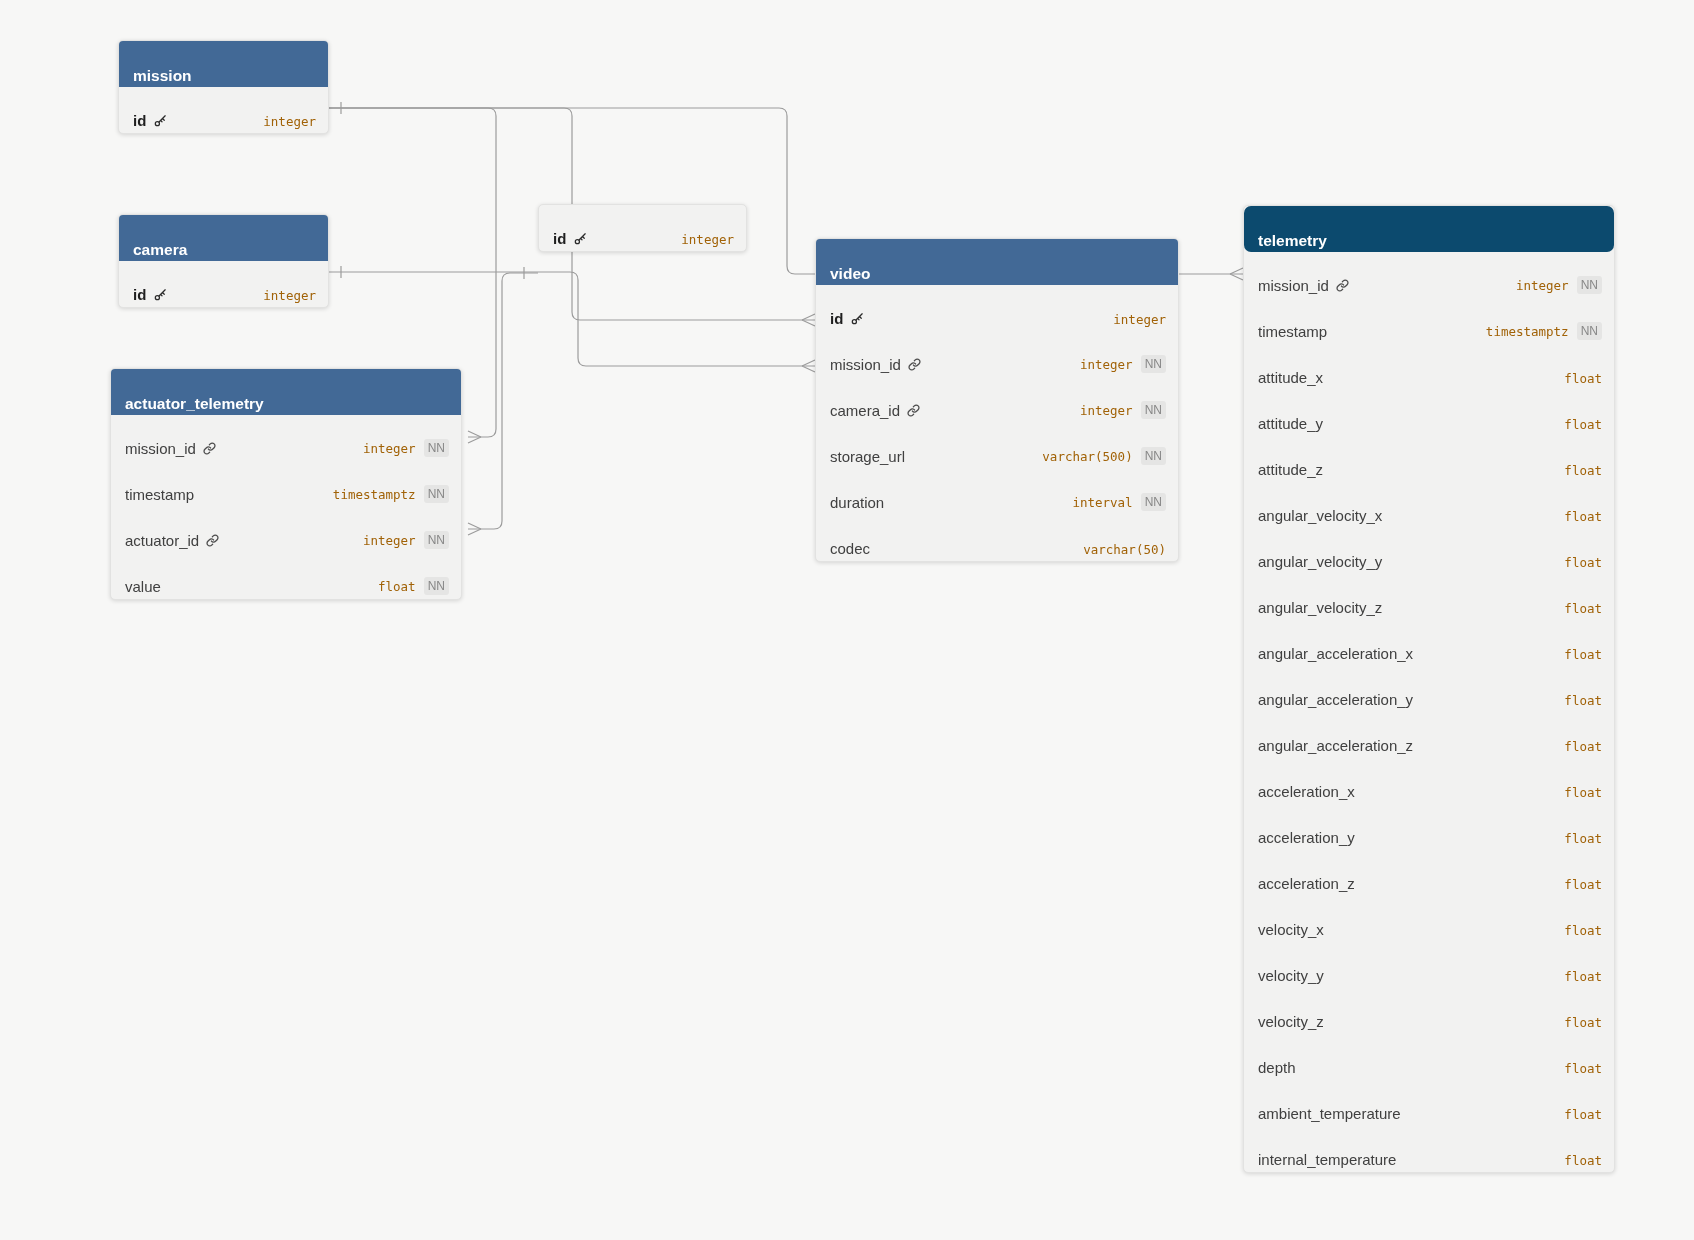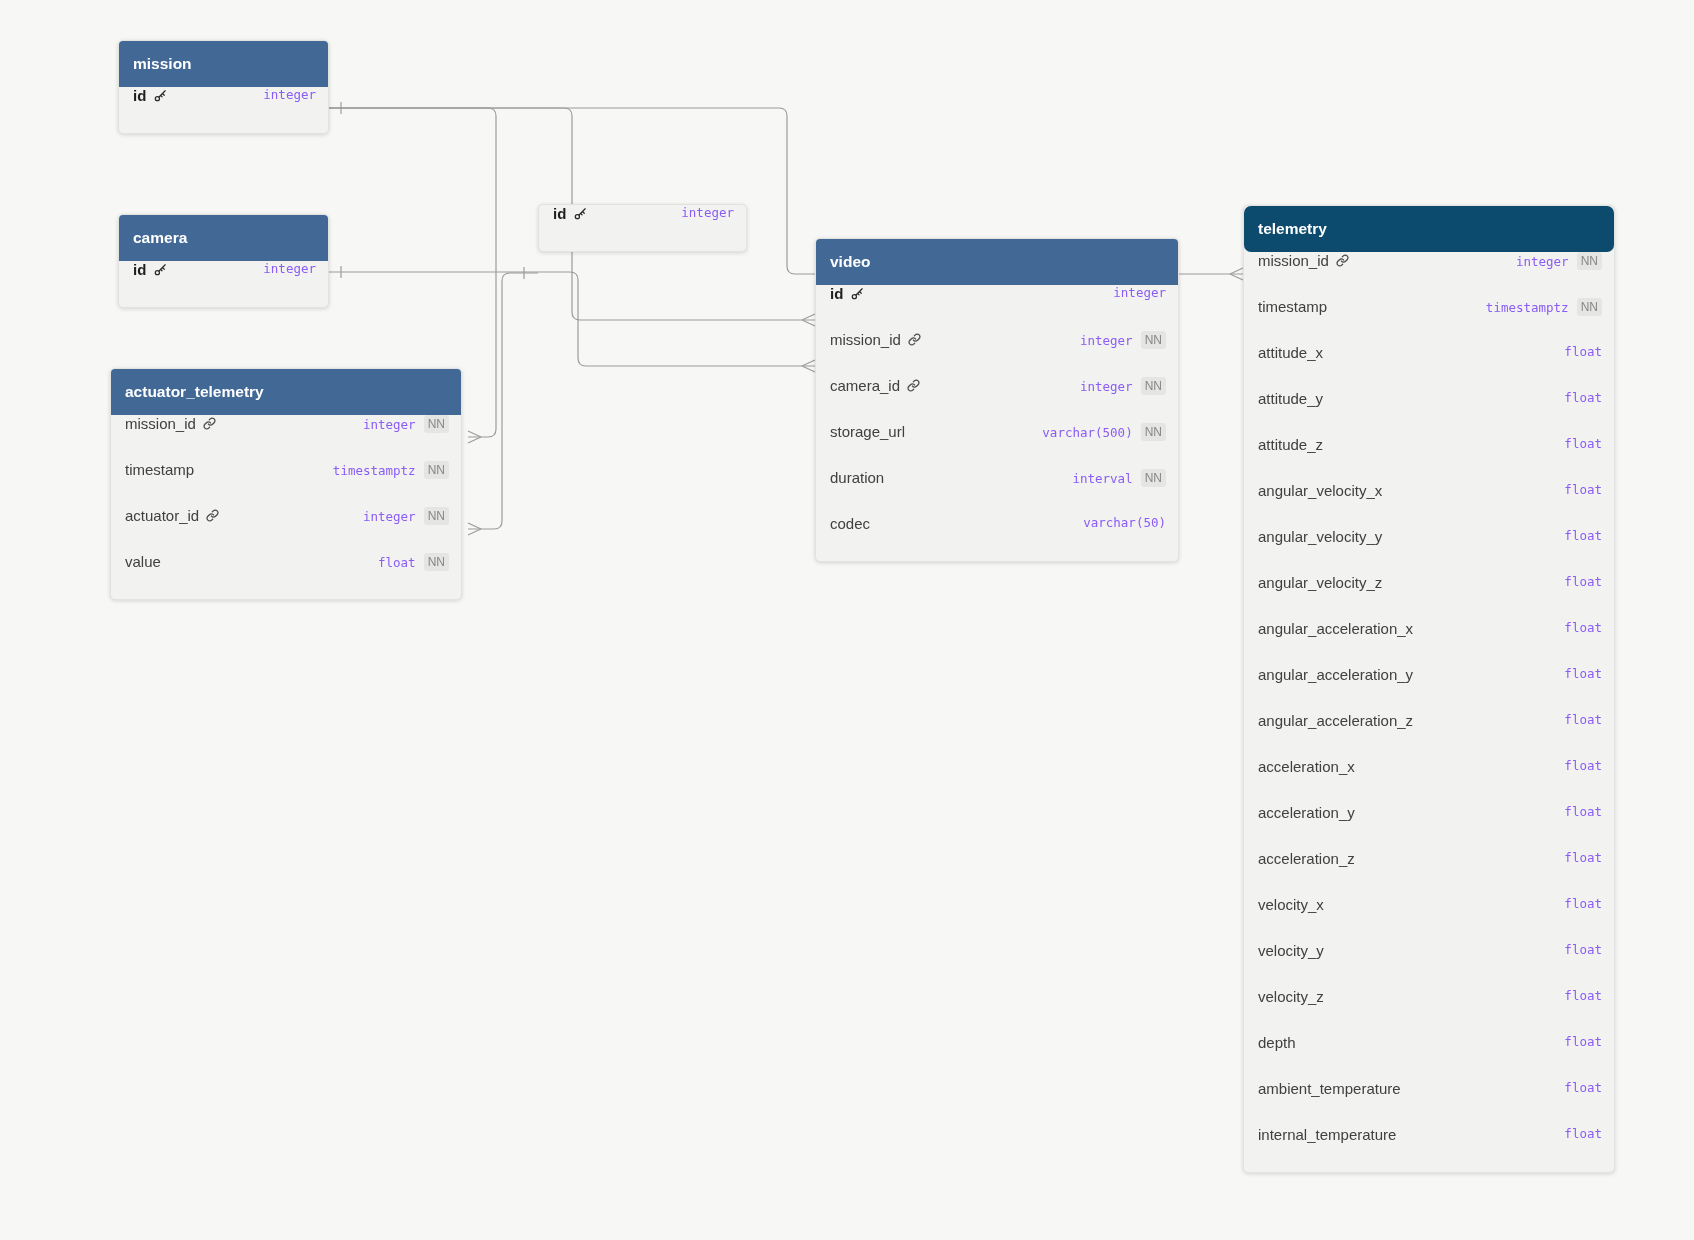--- a/index.html
+++ b/index.html
@@ -2,30 +2,30 @@
 <html><head>
 <meta charset="utf-8">
 <style>
   html,body{margin:0;padding:0;}
   body{font-family:"Liberation Sans",sans-serif;background:#f7f7f6;}
   #canvas{position:relative;width:1694px;height:1240px;background:#f7f7f6;overflow:hidden;}
   #wires{position:absolute;left:0;top:0;z-index:0;}
   .table{position:absolute;z-index:1;border-radius:5px;box-shadow:0 1px 4px rgba(0,0,0,.14);
          background:#f2f2f1;border:1px solid #e2e2e1;}
   .table-header{height:46px;line-height:46px;background:#426996;color:#ffffff;
-                font-weight:bold;font-size:15.5px;padding:0 14px;border-radius:4px 4px 0 0;
+                font-weight:bold;font-size:15.5px;padding:12px 14px;border-radius:4px 4px 0 0;
                 box-sizing:border-box;}
   .table-body{border-radius:0 0 4px 4px;}
-  .row{height:46px;display:flex;align-items:flex-start;justify-content:space-between;
-       padding:0 12px 12px 14px;box-sizing:border-box;}
+  .row{height:46px;display:flex;align-items:flex-end;justify-content:space-between;
+       padding:0 12px 4px 14px;box-sizing:border-box;}
   .row-left{display:flex;align-items:center;gap:7px;min-width:0;}
   .field-name{font-size:15px;color:#404040;white-space:nowrap;}
   .pk .field-name{font-weight:bold;color:#1f1f1f;}
   .row-right{display:flex;align-items:center;gap:8px;}
-  .field-type{font-family:"DejaVu Sans Mono",monospace;font-size:12.5px;color:#8b5cf6;white-space:nowrap;}
+  .field-type{font-family:"DejaVu Sans Mono",monospace;font-size:12.5px;color:#a16207;white-space:nowrap;}
   .nn-badge{background:#e5e5e4;color:#878787;font-size:12px;line-height:1;
             padding:3px 4px;border-radius:3px;font-family:Liberation Sans, sans-serif;}
   .icon{display:inline-flex;align-items:center;}
   .icon svg{display:block;}
 </style>
 </head>
 <body>
 
 <div id="canvas" style="width: 1694px; height: 1240px; background: rgb(247, 247, 246);">
   <svg id="wires" width="1694" height="1240">

